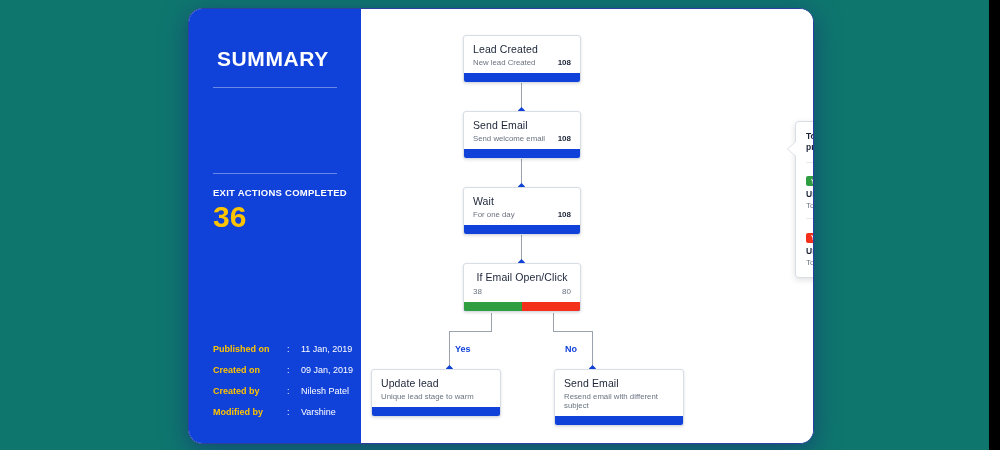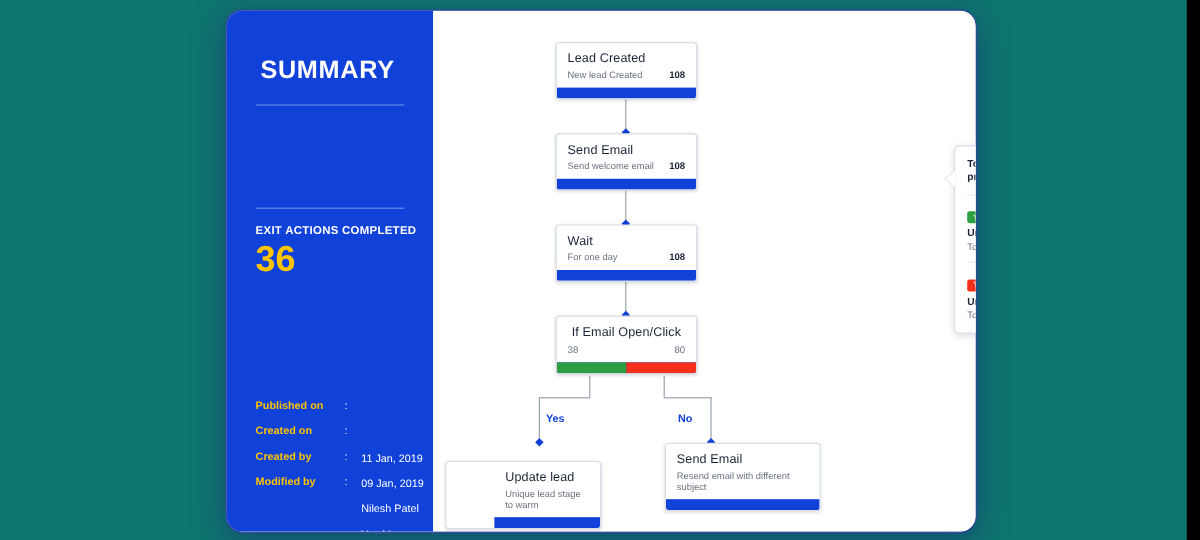--- a/index.html
+++ b/index.html
@@ -26,21 +26,21 @@
   .divider{position:absolute;left:24px;width:124px;height:1px;background:rgba(255,255,255,.38);}
   .d1{top:78px;}
   .d2{top:164px;}
   .stat{position:absolute;left:24px;}
   .stat-label{font-size:9.5px;font-weight:bold;letter-spacing:.25px;color:#fff;white-space:nowrap;}
   .stat-value{font-size:30px;font-weight:bold;color:#FFC400;line-height:1.05;margin-top:3px;}
   .s1{top:98px;}
   .s2{top:178px;}
 
   .meta{position:absolute;left:24px;top:324px;font-size:9px;}
-  .meta-row{display:flex;align-items:flex-start;height:21px;white-space:nowrap;}
+  .meta-row{display:flex;align-items:flex-end;height:21px;white-space:nowrap;}
   .meta-key{color:#FFC400;font-weight:bold;width:74px;}
   .meta-colon{color:#fff;width:14px;}
   .meta-val{color:#fff;margin-top:44px;}
 
   
   .canvas{position:relative;flex:1;height:100%;background:#fff;}
 
   .node{
     position:absolute;background:#fff;border:1px solid #d9dde6;border-radius:3px;
     box-shadow:0 1px 3px rgba(0,0,0,.12);box-sizing:border-box;overflow:hidden;
@@ -191,21 +191,21 @@
             <span class="dec-num">38</span>
             <span class="dec-num">80</span>
           </div>
         </div>
         <div class="node-bar split">
           <div class="bar-green" style="width:50%;"></div>
           <div class="bar-red" style="width:50%;"></div>
         </div>
       </div>
 
-      <div class="node" style="left:10px;top:375px;width:130px;padding-left:40px;">
+      <div class="node" style="left:10px;top:360px;width:130px;">
         <div class="node-body">
           <div class="node-title">Update lead</div>
           <div class="node-sub">
             <span class="node-desc">Unique lead stage to warm</span>
             <span class="node-count"></span>
           </div>
         </div>
         <div class="node-bar"></div>
       </div>
 

